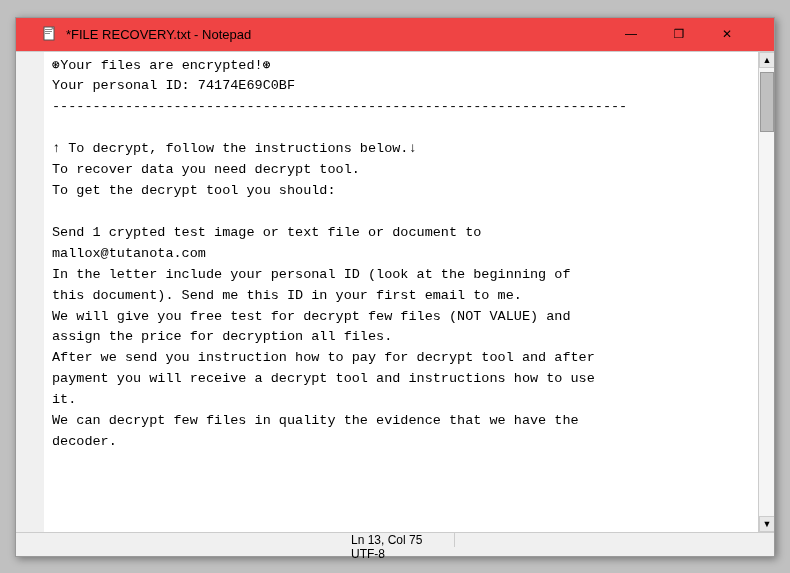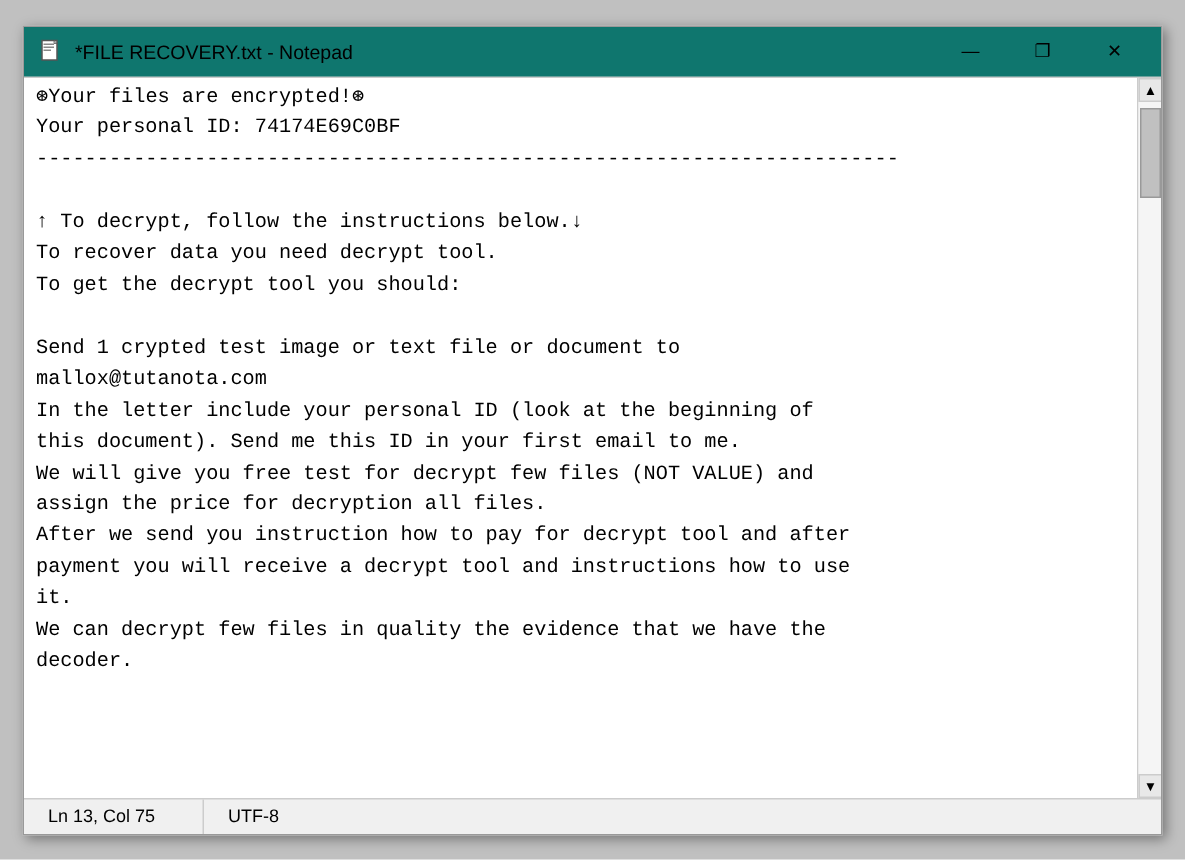--- a/index.html
+++ b/index.html
@@ -23,25 +23,25 @@
       width: 760px;
       height: 540px;
       background: #f0f0f0;
       border: 1px solid #999;
       box-shadow: 2px 2px 8px rgba(0,0,0,0.4);
       display: flex;
       flex-direction: column;
     }
 
     .title-bar {
-      background: #0f766e;
+      background: #ef4444;
       height: 34px;
       display: flex;
       align-items: center;
-      padding: 0 8px;
+      padding: 0 24px;
       border-bottom: 1px solid #ccc;
       user-select: none;
     }
 
     .title-bar-icon {
       width: 20px;
       height: 20px;
       margin-right: 6px;
       display: flex;
       align-items: center;
@@ -110,20 +110,21 @@
       flex: 1;
       background: #fff;
       padding: 4px 8px;
       font-family: 'Courier New', Courier, monospace;
       font-size: 13.5px;
       line-height: 1.55;
       color: #000;
       overflow-y: auto;
       overflow-x: auto;
       white-space: pre;
+      margin-left: 28px;
     }
 
     .scrollbar-right {
       width: 16px;
       background: #f0f0f0;
       border-left: 1px solid #ccc;
       display: flex;
       flex-direction: column;
     }
 
@@ -158,20 +159,21 @@
 
     .status-bar {
       height: 24px;
       background: #f0f0f0;
       border-top: 1px solid #ccc;
       display: flex;
       align-items: center;
       padding: 0;
       font-size: 12px;
       color: #000;
+      flex-direction: column;
     }
 
     .status-section {
       padding: 0 16px;
       border-right: 1px solid #ccc;
       height: 100%;
       display: flex;
       align-items: center;
       min-width: 120px;
     }

